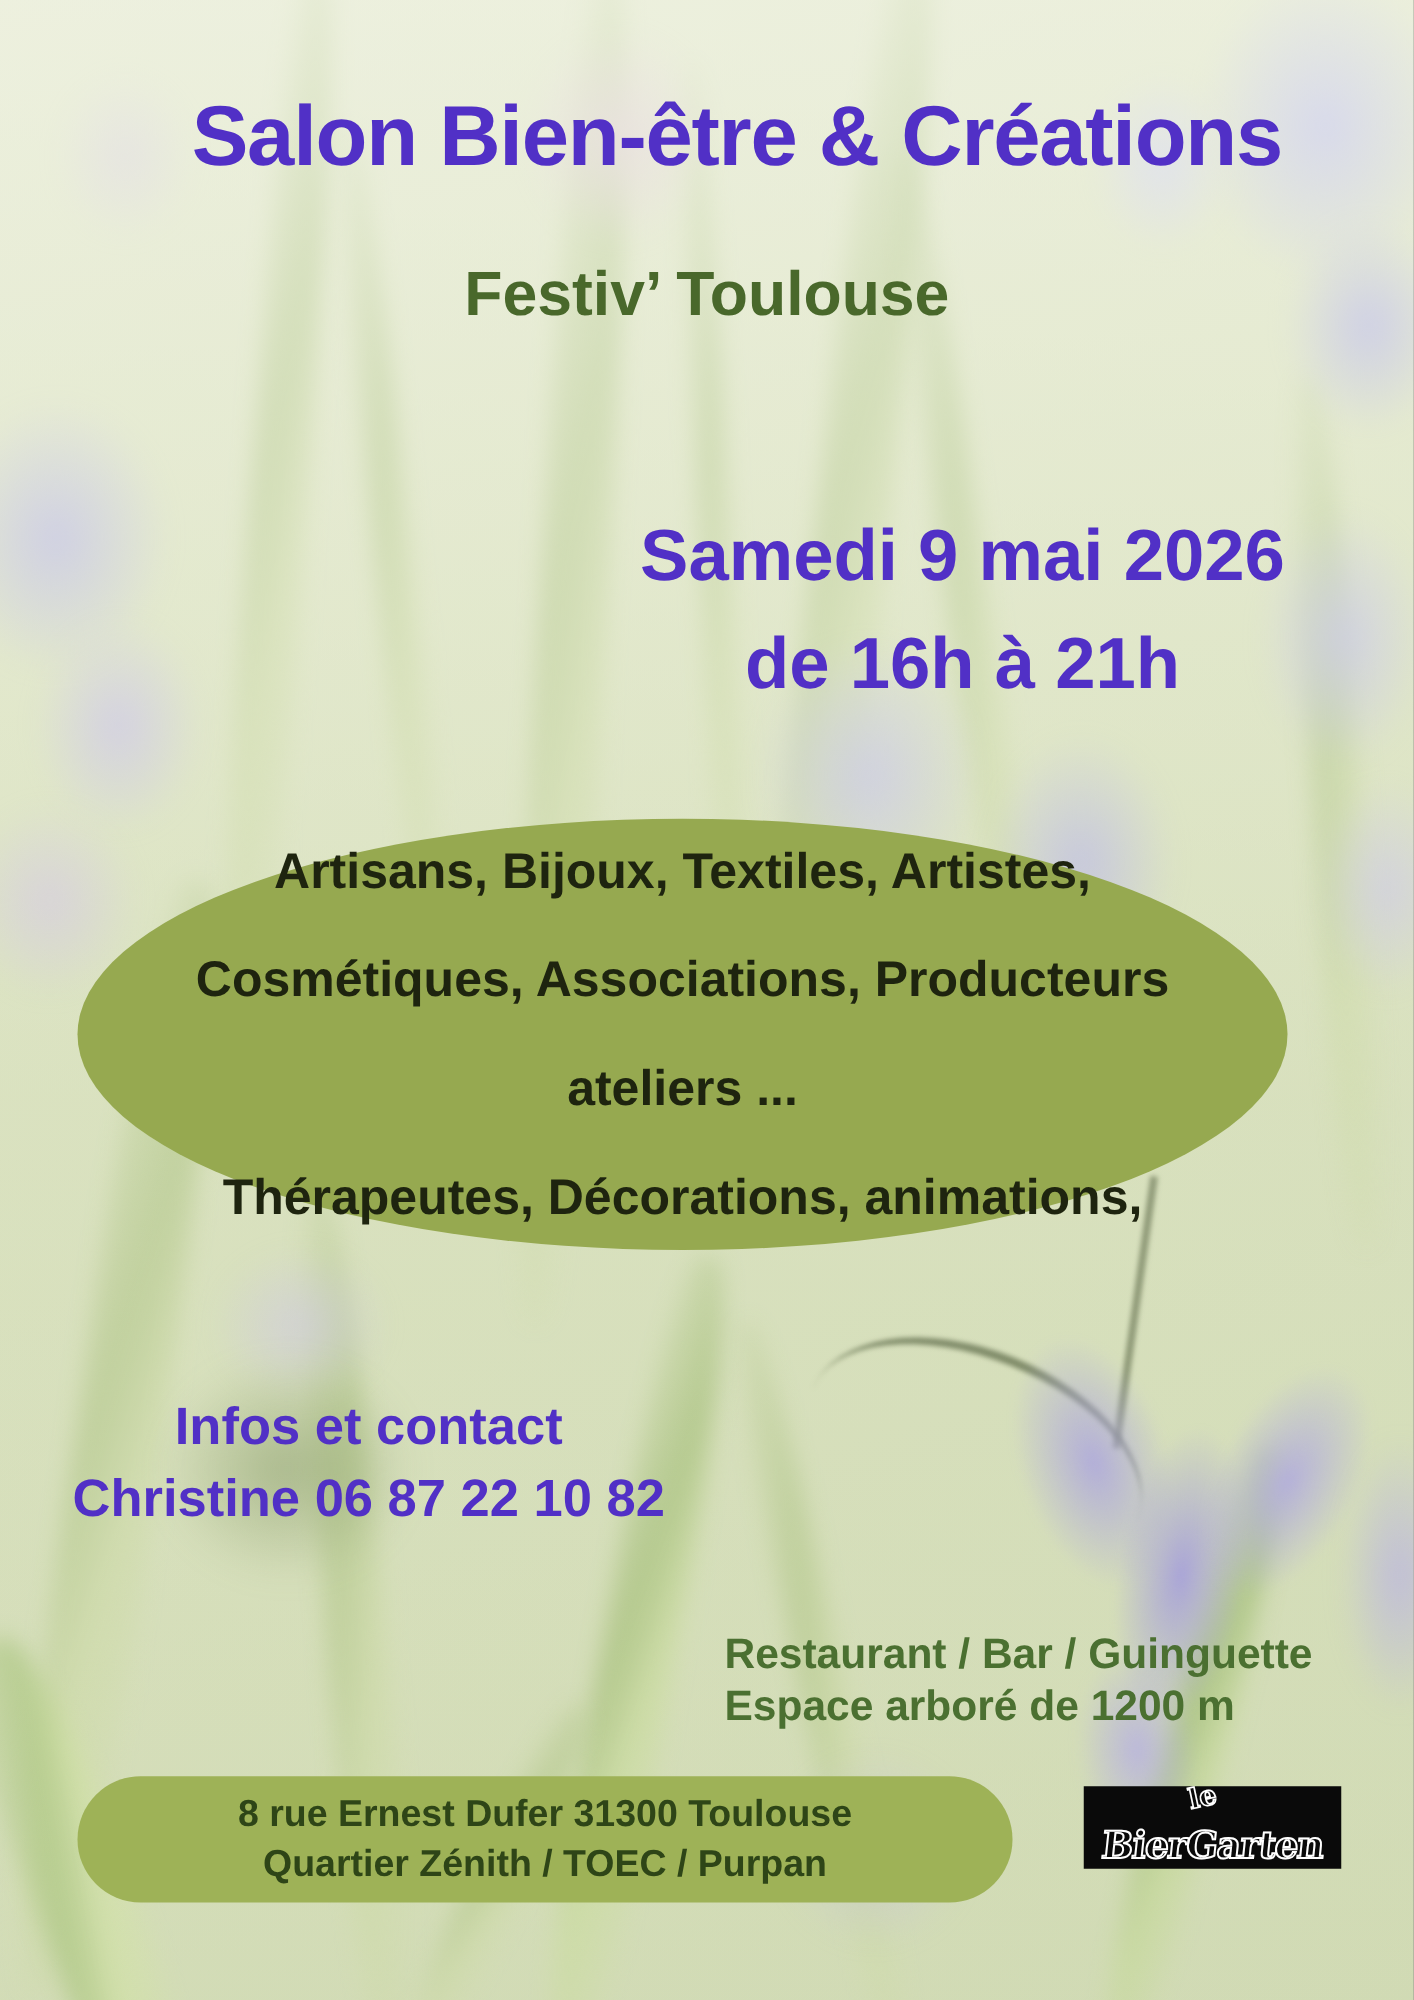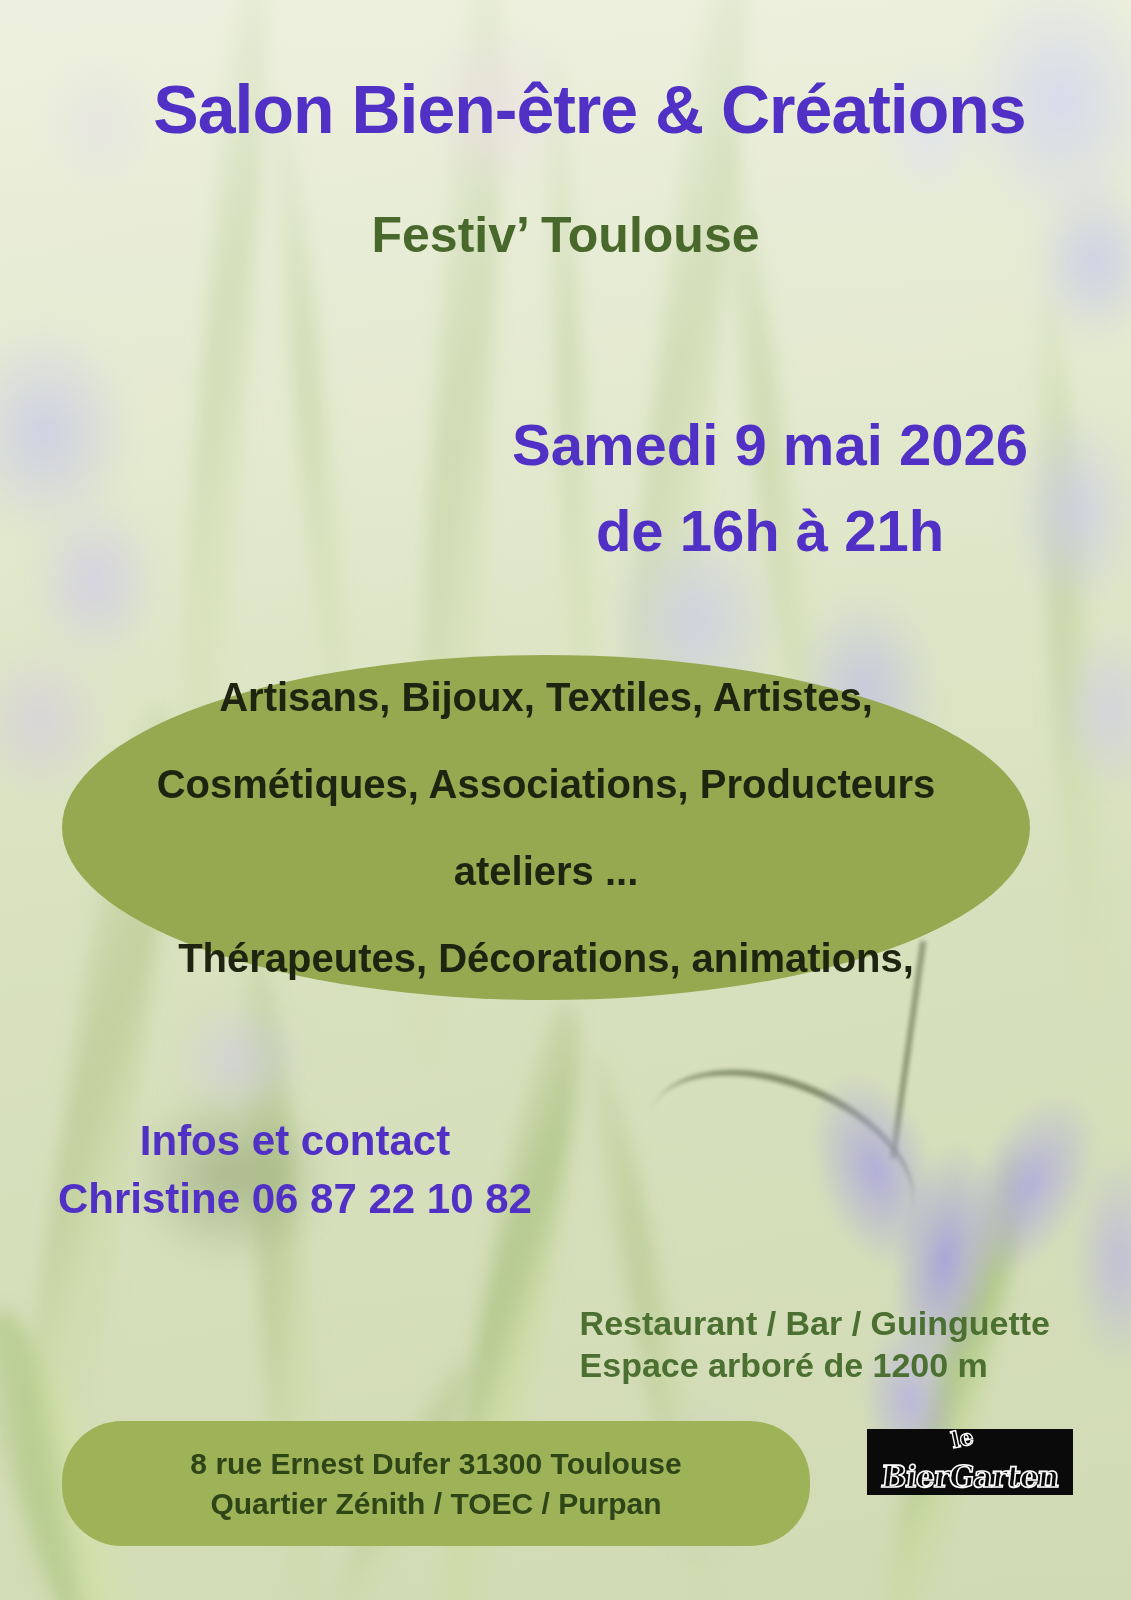--- a/index.html
+++ b/index.html
@@ -56,21 +56,21 @@
   .title { left:0; right:0; top:72px; text-align:center; font-size:68px; line-height:1.1;
            color:#5130c6; letter-spacing:-1px;margin-left:48px; }
   .subtitle { left:0; right:0; top:208px; text-align:center; font-size:50px; line-height:1.1; color:#49682b; }
   .datetime { left:440px; width:660px; top:402px; text-align:center; font-size:58px; line-height:86px; color:#5130c6; }
   .oval { position:absolute; left:62px; top:655px; width:968px; height:345px;
           background:#96a950; border-radius:50%;
           display:flex; flex-direction:column; justify-content:center;
           text-align:center; font-weight:700; font-size:40px; line-height:55px; color:#1e240f;gap:32px; }
   .contact { left:35px; width:520px; top:1112px; text-align:center; font-size:42px; line-height:58px; color:#5130c6; }
   .amenities { right:81px; top:1302px; font-size:34px; line-height:42px; color:#4b7031; }
-  .pill { position:absolute; left:62px; top:1421px; width:748px; height:125px;
+  .pill { position:absolute; left:62px; top:1421px; width:748px; height:101px;
           background:#9eb257; border-radius:60px;
           display:flex; flex-direction:column; justify-content:center;
           text-align:center; font-weight:700; font-size:30px; line-height:40px; color:#2e4517; }
   .logo { position:absolute; left:867px; top:1429px; width:206px; height:66px; background:#0a0a0a; }
   .logo-name { position:absolute; left:0; right:0; bottom:1px; text-align:center;
                font-family:"DejaVu Serif", serif; font-weight:700; font-size:30px; line-height:34px;
                color:#0a0a0a; -webkit-text-stroke:1.6px #ffffff; text-shadow:0 0 1px #fff;
                letter-spacing:-1px; transform:skewX(-6deg); }
   .logo-le { position:absolute; left:84px; top:-2px;
              font-family:"DejaVu Serif", serif; font-weight:700; font-size:22px; line-height:22px;

